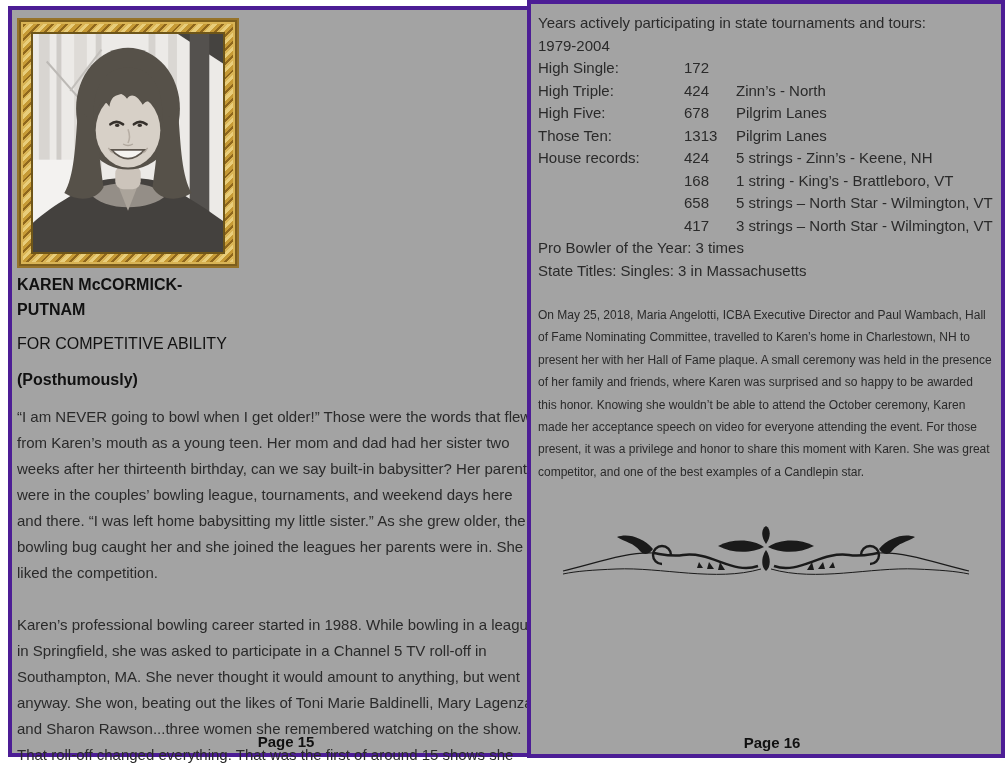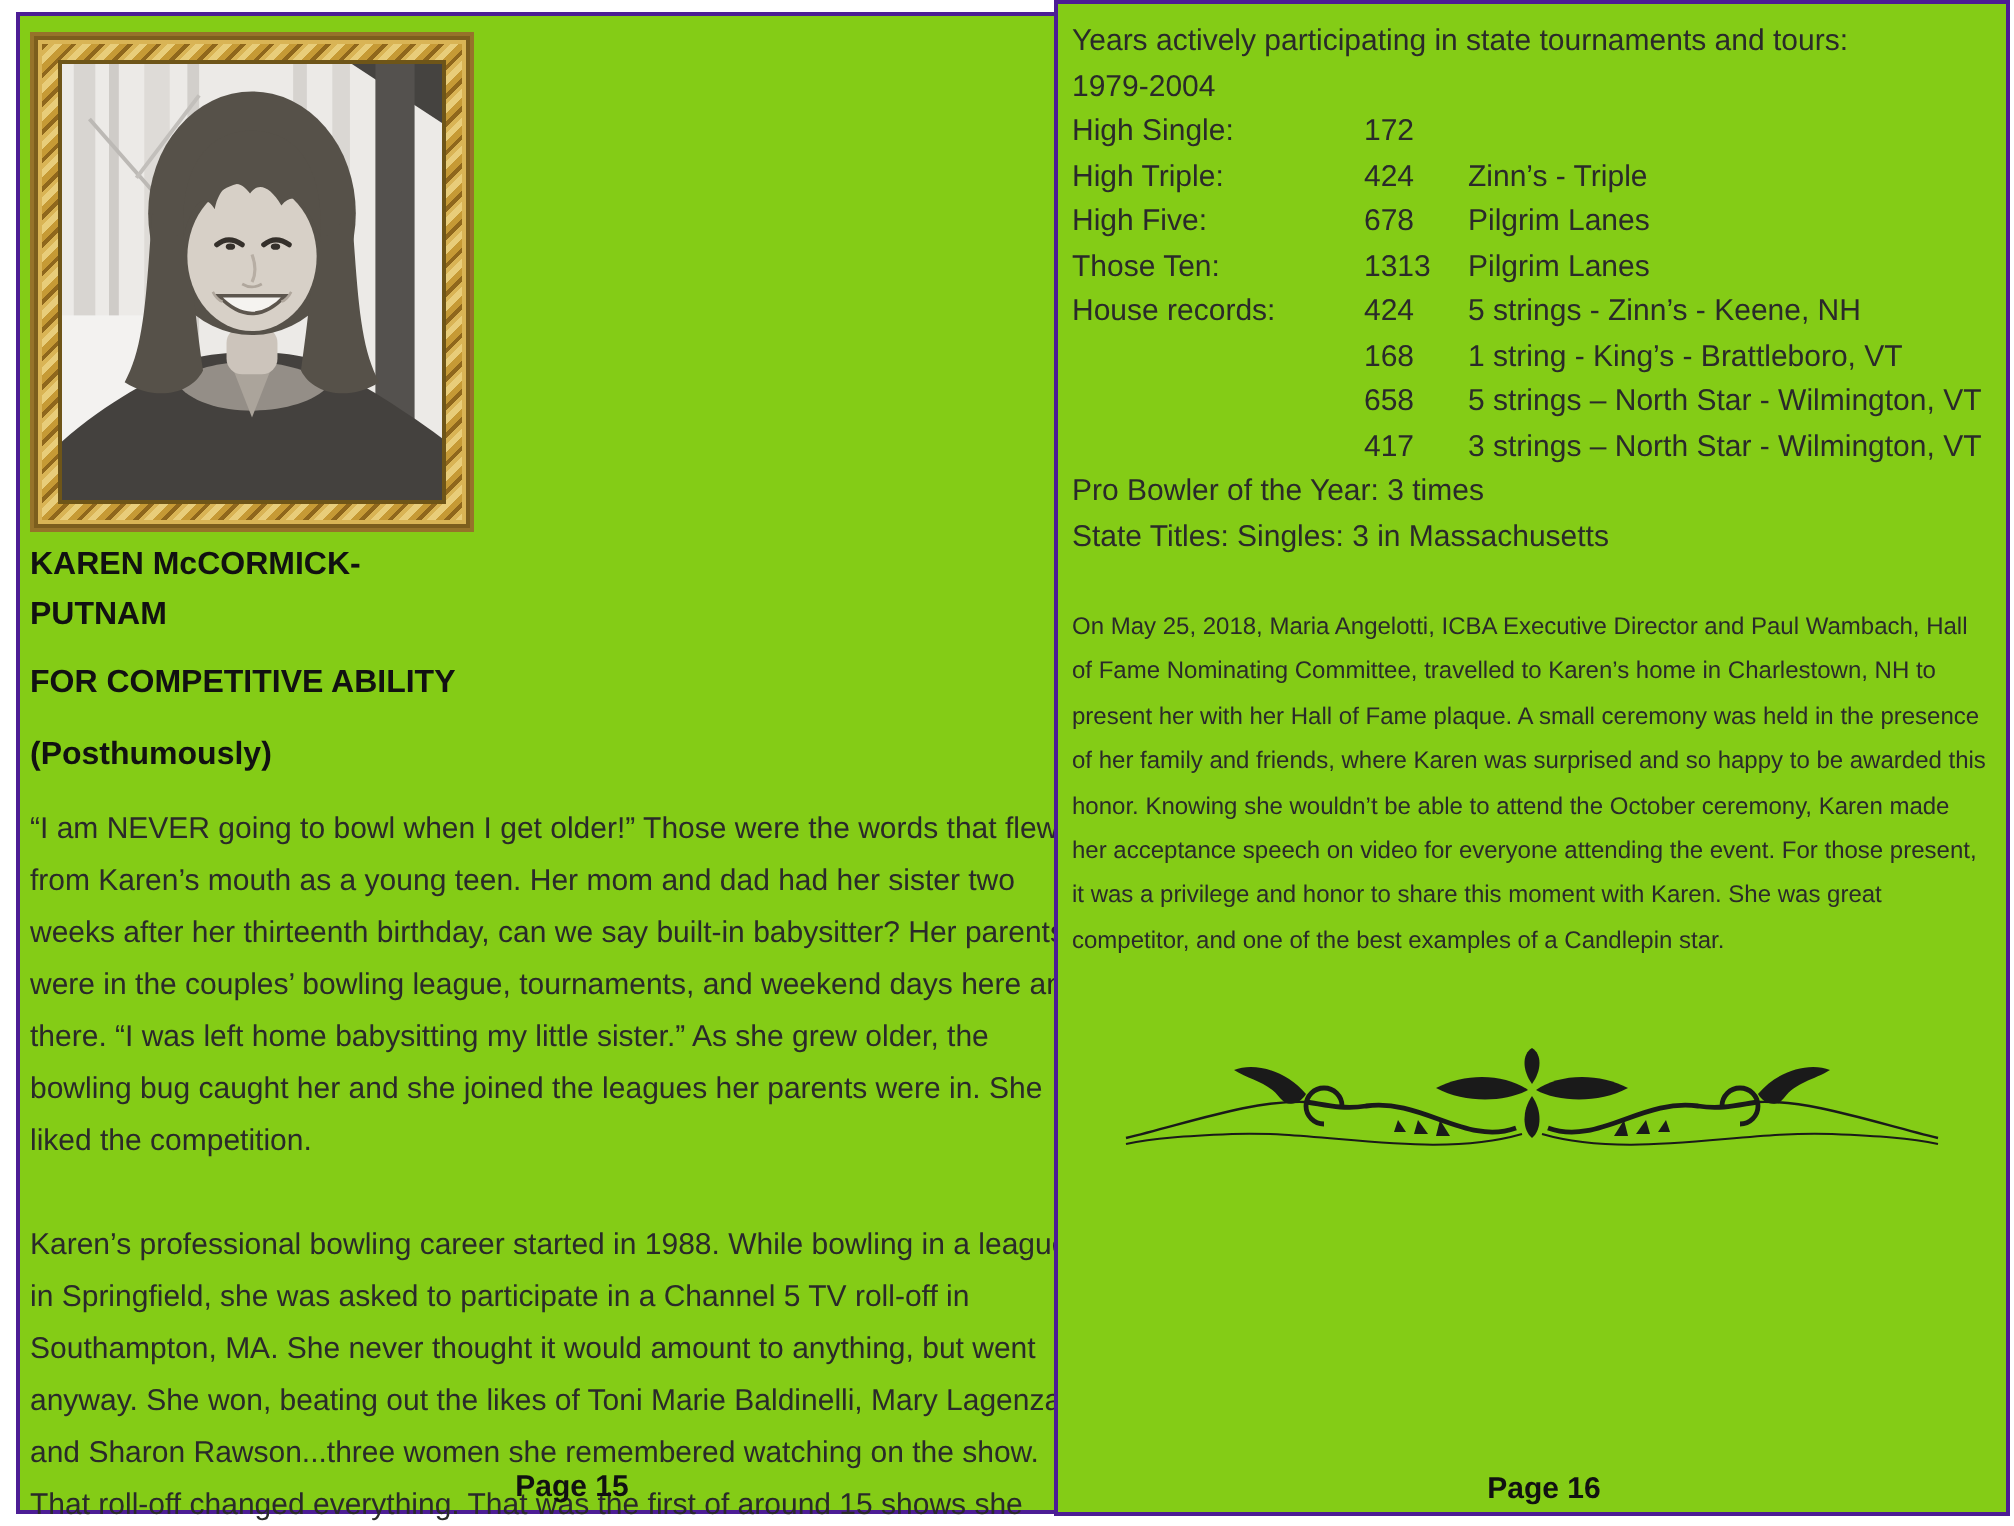--- a/index.html
+++ b/index.html
@@ -5,22 +5,22 @@
   * { margin:0; padding:0; box-sizing:border-box; }
   html,body { background:#ffffff; }
   body {
     font-family:"Liberation Sans","DejaVu Sans",sans-serif;
     color:#2a2a2a;
     width:1007px; height:763px; overflow:hidden; position:relative;
   }
   .spread { position:absolute; inset:0; }
   .page {
     position:absolute;
-    background:#84cc16;
-    border:2px solid #4c1d95;
+    background:#a3a3a3;
+    border:4px solid #4c1d95;
   }
   .page-left  { left:8px;   top:6px; width:544px; height:751px; padding:4px 7px 4px 5px; }
   .page-right { left:527px; top:0;   width:478px; height:758px; padding:8px 8px 4px 7px; }
 
   
   .frame {
     float:left;
     width:222px; height:250px;
     margin:4px 12px 4px 0;
     padding:12px;
@@ -35,21 +35,21 @@
     border:2px solid #6e5518;
     background:#e9e7e4;
     overflow:hidden;
   }
   .frame-inner svg { display:block; width:100%; height:100%; }
 
   .p15-name {
     font-size:16px; line-height:25px; font-weight:bold; color:#111;
     max-width:218px; margin:2px 0 11px;
   }
-  .p15-award { font-size:16px; line-height:22px; font-weight:bold; color:#111; margin:0 0 14px; }
+  .p15-award { font-size:16px; line-height:22px; font-weight:normal; color:#111; margin:0 0 14px; }
   .p15-posth { font-size:16px; line-height:22px; font-weight:bold; color:#111; margin:0 0 13px; }
   .p15-body p { font-size:15px; line-height:26px; color:#2a2a2a; margin:12px 0 26px; text-align:left; }
 
   .pagenum {
     position:absolute; left:0; right:0; bottom:3px;
     text-align:center; font-weight:bold; font-size:15px; color:#111;padding-left:12px;
   }
 
   
   .stat-line { font-size:15px; line-height:22.5px; color:#2a2a2a; }
@@ -139,21 +139,21 @@
 
     <div>
       <div class="stat-row">
         <span class="stat-label">High Single:</span>
         <span class="stat-value">172</span>
         <span class="stat-detail"></span>
       </div>
       <div class="stat-row">
         <span class="stat-label">High Triple:</span>
         <span class="stat-value">424</span>
-        <span class="stat-detail">Zinn’s - Triple</span>
+        <span class="stat-detail">Zinn’s - North</span>
       </div>
       <div class="stat-row">
         <span class="stat-label">High Five:</span>
         <span class="stat-value">678</span>
         <span class="stat-detail">Pilgrim Lanes</span>
       </div>
       <div class="stat-row">
         <span class="stat-label">Those Ten:</span>
         <span class="stat-value">1313</span>
         <span class="stat-detail">Pilgrim Lanes</span>

